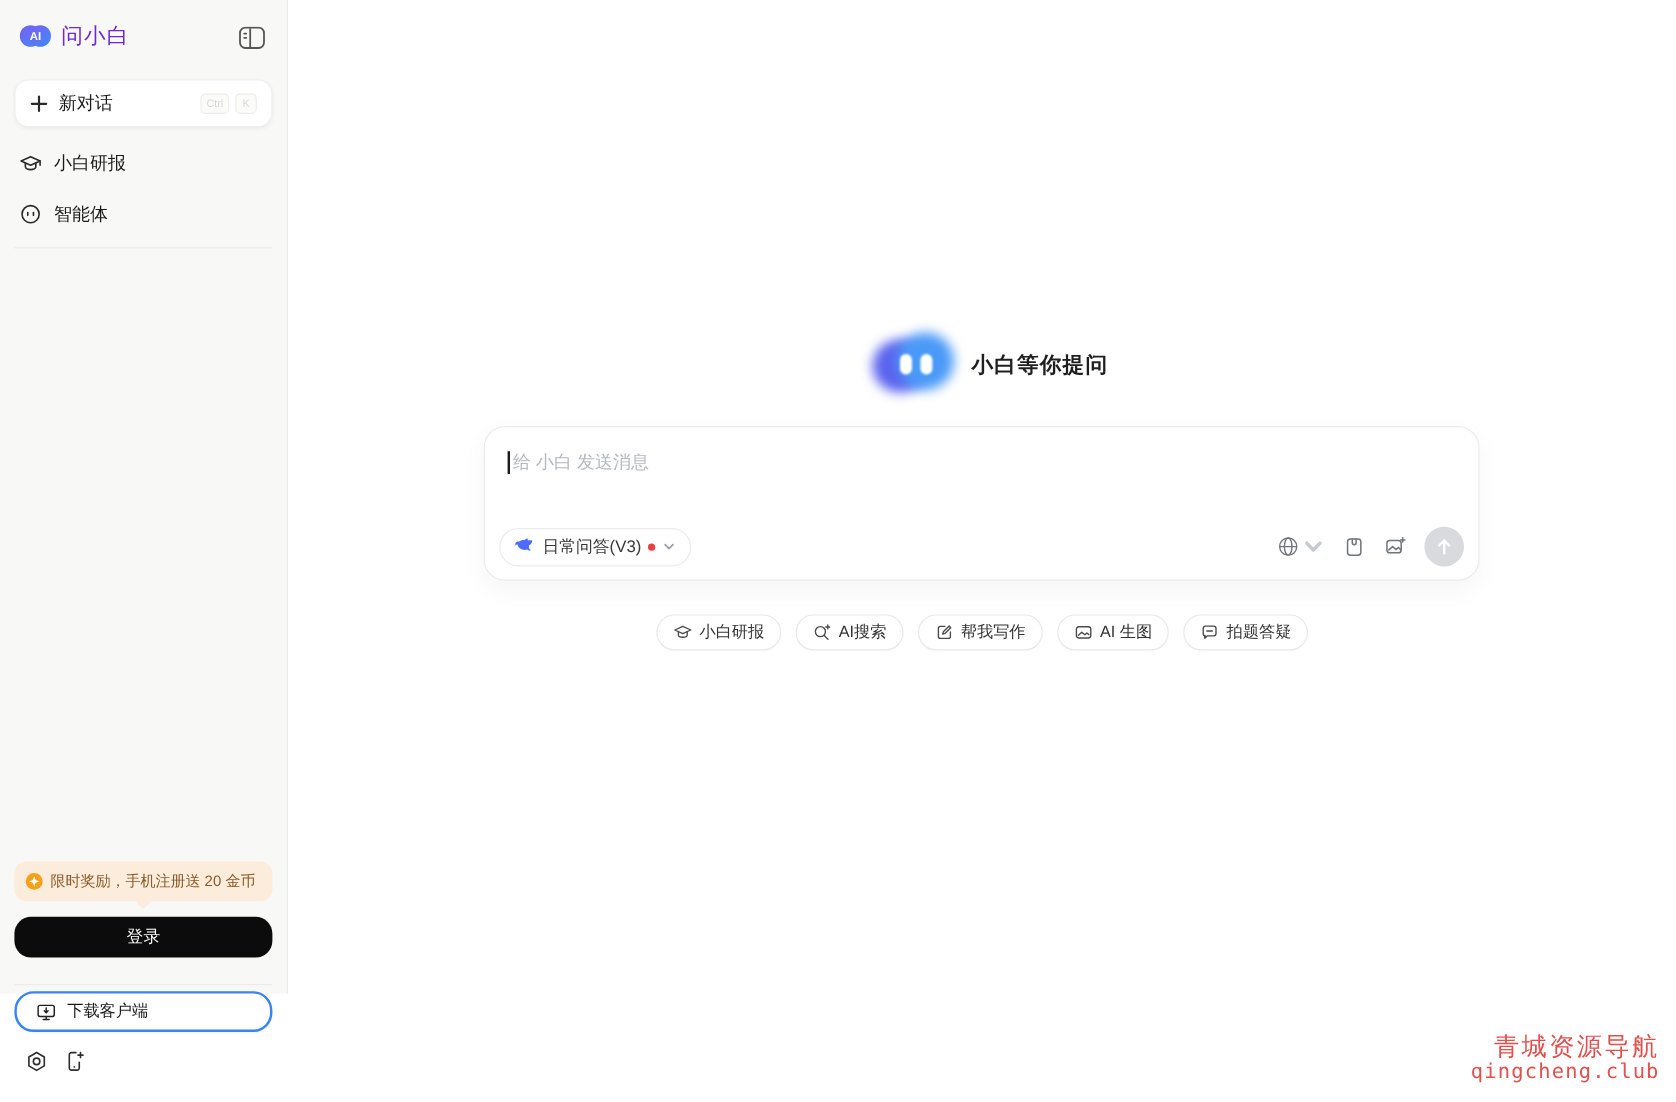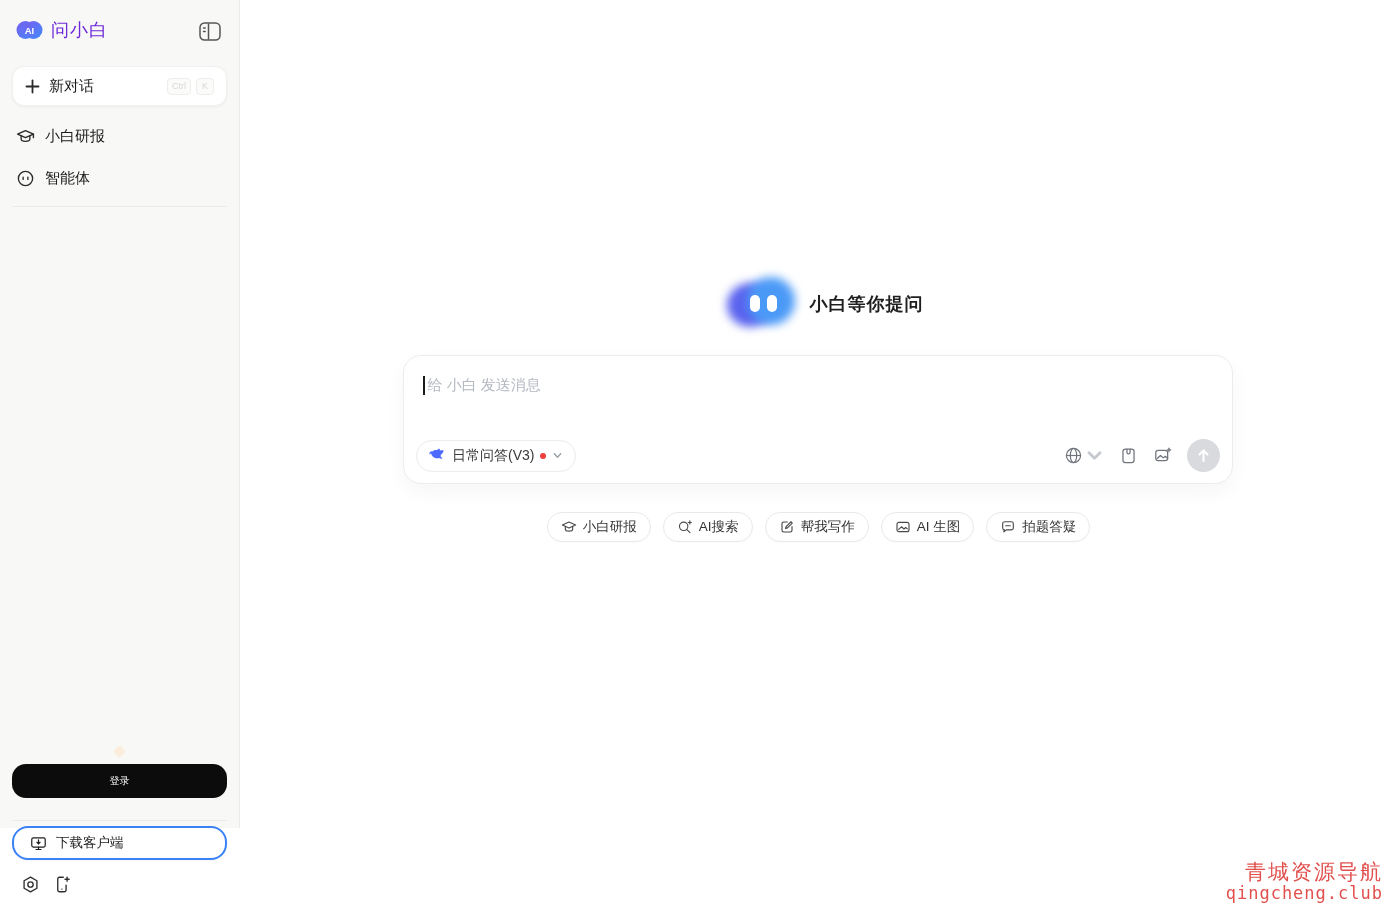--- a/index.html
+++ b/index.html
@@ -34,21 +34,21 @@
 
   .reward-banner { position:absolute; top:718px; left:12px; right:12px; height:33px;
     background:#fcecdb; border-radius:10px; display:flex; align-items:center;
     padding:0 9px; gap:6px; cursor:pointer; }
   .reward-banner .coin { width:15px; height:15px; flex:none; }
   .reward-text { font-size:12.5px; color:#8a5a28; font-weight:500; white-space:nowrap; }
   .banner-tail { position:absolute; top:747px; left:115px; width:9px; height:9px;
     background:#fcecdb; transform:rotate(45deg); border-radius:2px; }
 
   .login-btn { position:absolute; top:764px; left:12px; right:12px; height:34px;
-    background:#0c0c0c; border-radius:14px; color:#fff; font-size:10px;
+    background:#0c0c0c; border-radius:14px; color:#fff; font-size:14px;
     display:flex; align-items:center; justify-content:center; cursor:pointer; }
 
   .download-btn { position:absolute; top:826px; left:12px; right:12px; height:34px;
     background:#fff; border:2px solid #3b82f6; border-radius:16px;
     box-shadow:0 1px 2px rgba(0,0,0,.04); display:flex; align-items:center;
     gap:9px; padding:0 16px; cursor:pointer; }
   .download-btn .dicon { width:17px; height:17px; color:#1e1e1e; }
   .download-btn .dlabel { font-size:13.5px; color:#1a1a1a; }
 
   .foot-icon { position:absolute; top:875px; width:19px; height:19px; color:#2e2e2e; cursor:pointer; }
@@ -163,20 +163,27 @@
       <svg class="nicon" viewBox="0 0 24 24" fill="none" stroke="currentColor" stroke-width="1.7" stroke-linecap="round">
         <circle cx="12" cy="12" r="9"></circle>
         <line x1="9" y1="10.2" x2="9" y2="13.2"></line>
         <line x1="15" y1="10.2" x2="15" y2="13.2"></line>
       </svg>
       <span class="nlabel">智能体</span>
     </div>
 
     <div class="side-divider div-1"></div>
 
+    <div class="reward-banner">
+      <svg class="coin" viewBox="0 0 16 16">
+        <circle cx="8" cy="8" r="7.5" fill="#f7a11a"></circle>
+        <path d="M8 3.4 L9.3 6.7 L12.6 8 L9.3 9.3 L8 12.6 L6.7 9.3 L3.4 8 L6.7 6.7 Z" fill="#fff"></path>
+      </svg>
+      <span class="reward-text">限时奖励，手机注册送 20 金币</span>
+    </div>
     <div class="banner-tail"></div>
 
     <div class="login-btn">
       <span>登录</span>
     </div>
 
     <div class="side-divider div-2"></div>
 
     <div class="download-btn">
       <svg class="dicon" viewBox="0 0 24 24" fill="none" stroke="currentColor" stroke-width="1.7" stroke-linecap="round" stroke-linejoin="round">

